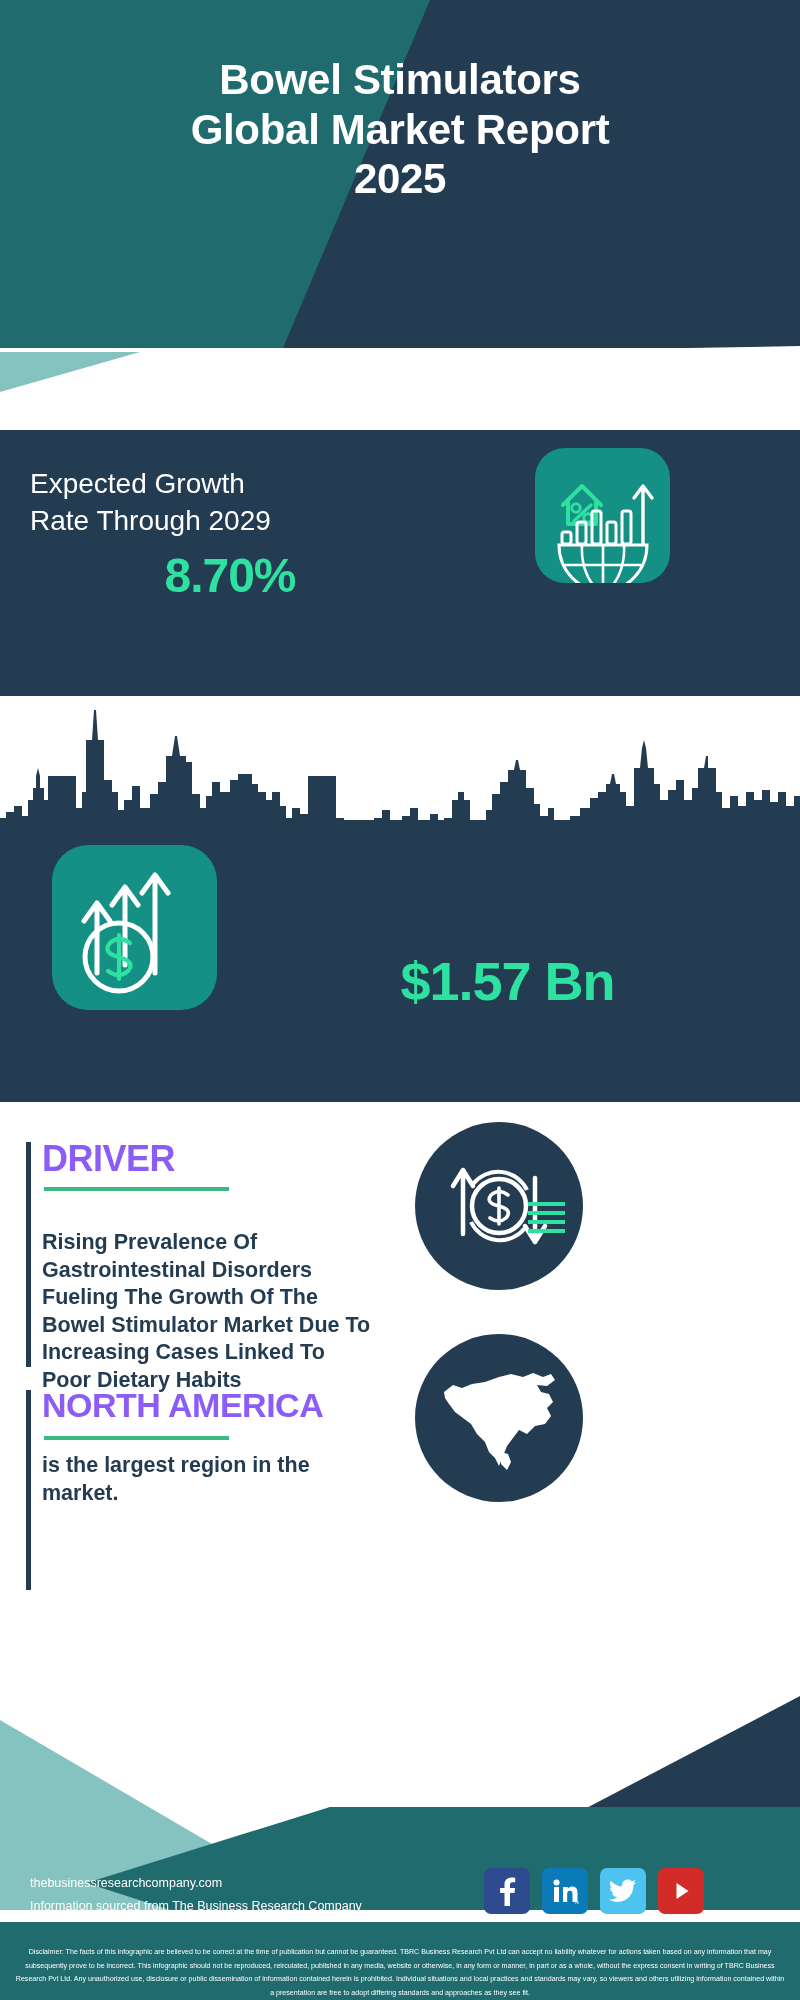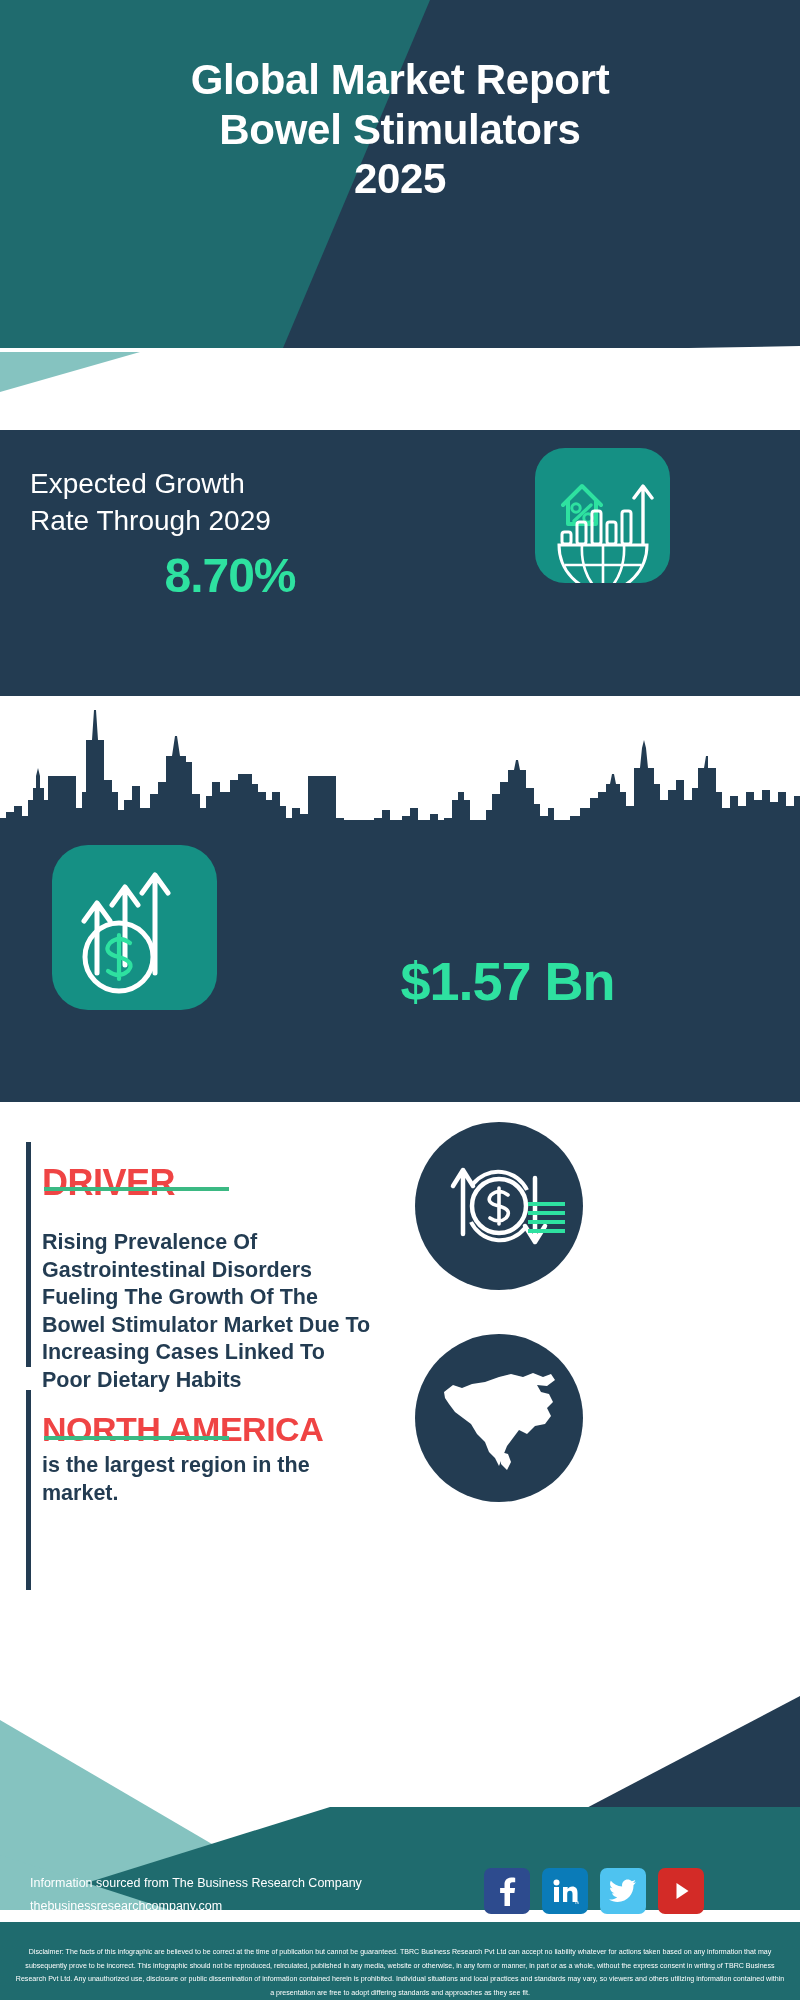--- a/index.html
+++ b/index.html
@@ -87,21 +87,21 @@
 
   
   .info {
     position: absolute; left: 0; top: 1102px; width: 800px; height: 560px;
     background: #ffffff;
   }
   .accent-bar {
     position: absolute; width: 5px; background: #233c52;
   }
   .block-title {
-    color: #ef4444; font-weight: bold; letter-spacing: -0.5px; margin-top: 24px;
+    color: #8b5cf6; font-weight: bold; letter-spacing: -0.5px;
   }
   .green-rule { height: 4px; background: #3bb983; }
   .block-body {
     color: #233c52; font-weight: bold; line-height: 1.28;
   }
   .circle-icon {
     position: absolute; border-radius: 50%; background: #233c52;
   }
 
   
@@ -158,22 +158,22 @@
   }
 </style>
 </head>
 <body>
 
 <div class="page">
 
   <div class="header">
     <div class="header-diag2"></div>
     <div class="header-title">
+      <div>Bowel Stimulators</div>
       <div>Global Market Report</div>
-      <div>Bowel Stimulators</div>
       <div>2025</div>
     </div>
   </div>
   <div class="band-white"></div>
   <div class="band-teal"></div>
 
   <div class="growth">
     <div class="growth-text">
       <div>Expected Growth</div>
       <div>Rate Through 2029</div>
@@ -292,22 +292,22 @@
   </div>
 
   <div class="footer-zone">
     <div class="f-teal-wedge"></div>
     <div class="f-dark-wedge"></div>
     <div class="f-main2"></div>
     <div class="f-teal-left"></div>
   </div>
 
   <div class="f-sourced">
+    <div>thebusinessresearchcompany.com</div>
     <div>Information sourced from The Business Research Company</div>
-    <div>thebusinessresearchcompany.com</div>
   </div>
 
   <div class="social-row">
     <div class="social s-fb">
       <svg width="26" height="30" viewBox="0 0 26 30">
         <path fill="#ffffff" d="M16 30 V17 h4.4 l0.7 -5.1 H16 V8.8 c0 -1.5 0.4 -2.5 2.5 -2.5 h2.7 V1.8 C20.7 1.7 19.1 1.6 17.2 1.6 c-4 0 -6.7 2.4 -6.7 6.8 v3.5 H6.1 V17 h4.4 v13 Z"></path>
       </svg>
     </div>
     <div class="social s-li">
       <svg width="28" height="28" viewBox="0 0 28 28">

